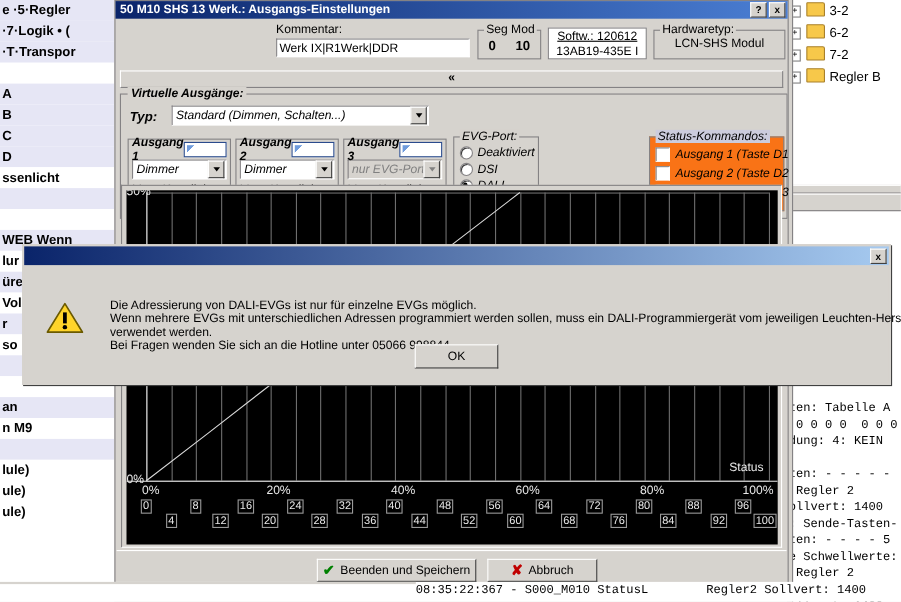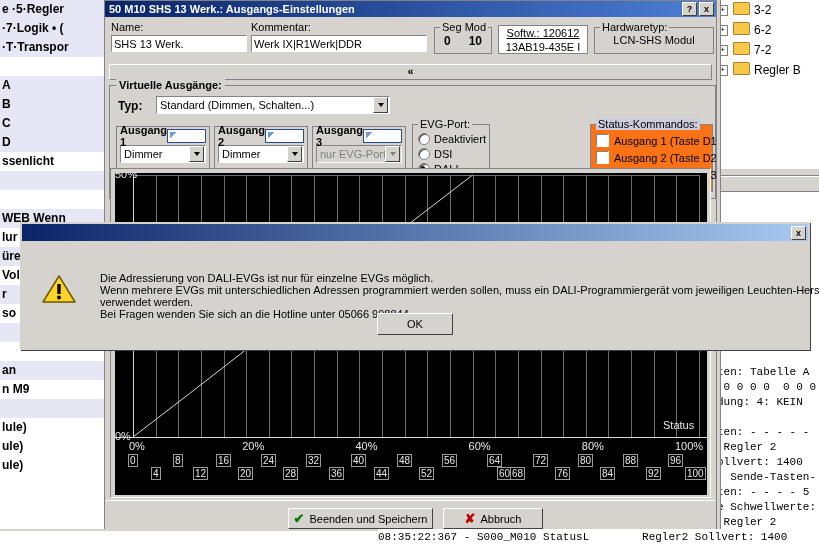--- a/index.html
+++ b/index.html
@@ -47,21 +47,21 @@
        height:17px;line-height:17px;font-size:11px;padding-left:2px;box-sizing:border-box;
        white-space:nowrap;overflow:hidden;}
   .grp{border:1px solid #848284;position:absolute;box-sizing:border-box;}
   .grp>.cap{position:absolute;top:-7px;left:5px;background:#d6d3ce;padding:0 2px;font-size:11px;white-space:nowrap;}
 
   #collapse{margin:3px 4px 0 4px;height:14px;border:1px solid;
             border-color:#fff #848284 #848284 #fff;background:#d6d3ce;
             text-align:center;font-size:11px;line-height:12px;font-weight:bold;}
 
   
-  #vag{margin:5px 0 0 4px;height:112px;position:relative;border:1px solid #848284;background:#d6d3ce;}
+  #vag{margin:5px 0 0 4px;height:112px;position:relative;border:1px solid #848284;background:#d6d3ce;font-style:italic;}
   #vag>.cap{position:absolute;top:-7px;left:6px;background:#d6d3ce;padding:0 3px;font-weight:bold;font-size:11px;}
 
   .combo{border:1px solid;border-color:#848284 #fff #fff #848284;background:#fff;height:18px;
          display:flex;align-items:center;font-size:11px;box-sizing:border-box;}
   .combo .cv{flex:1;padding-left:3px;white-space:nowrap;overflow:hidden;}
   .combo .arw{width:15px;height:16px;background:#d6d3ce;border:1px solid;
               border-color:#fff #404040 #404040 #fff;box-sizing:border-box;
               display:flex;align-items:center;justify-content:center;margin-right:1px;}
   .combo.dis{background:#d6d3ce;}
   .combo.dis .cv{color:#808080;}
@@ -193,24 +193,20 @@
 
 <div class="abs" id="child-win">
 
   <div id="child-title">
     <div class="t">50 M10 SHS 13 Werk.: Ausgangs-Einstellungen</div>
     <div class="tbtn">?</div>
     <div class="tbtn">x</div>
   </div>
 
   <div id="hdr">
-    <div class="fld" style="left:2px;top:0;width:136px;">
-      <div class="lbl">Name:</div>
-      <div class="inp" style="width:136px;margin-top:2px;">SHS 13 Werk.</div>
-    </div>
     <div class="fld" style="left:142px;top:0;width:176px;">
       <div class="lbl">Kommentar:</div>
       <div class="inp" style="width:176px;margin-top:2px;">Werk IX|R1Werk|DDR</div>
     </div>
     <div class="grp" style="left:325px;top:6px;width:58px;height:27px;">
       <div class="cap">Seg Mod</div>
       <div style="display:flex;justify-content:space-around;align-items:center;height:100%;font-weight:bold;font-size:12px;">
         <span>0</span>
         <span>10</span>
       </div>
@@ -389,21 +385,21 @@
         <div class="tickbox" style="left: 123px; top: 294px;">20</div>
         <div class="tickbox" style="left: 146px; top: 281px;">24</div>
         <div class="tickbox" style="left: 168px; top: 294px;">28</div>
         <div class="tickbox" style="left: 191px; top: 281px;">32</div>
         <div class="tickbox" style="left: 214px; top: 294px;">36</div>
         <div class="tickbox" style="left: 236px; top: 281px;">40</div>
         <div class="tickbox" style="left: 259px; top: 294px;">44</div>
         <div class="tickbox" style="left: 282px; top: 281px;">48</div>
         <div class="tickbox" style="left: 304px; top: 294px;">52</div>
         <div class="tickbox" style="left: 327px; top: 281px;">56</div>
-        <div class="tickbox" style="left: 346px; top: 294px; margin-left: 36px;">60</div>
+        <div class="tickbox" style="left: 346px; top: 294px;">60</div>
         <div class="tickbox" style="left: 372px; top: 281px;">64</div>
         <div class="tickbox" style="left: 395px; top: 294px;">68</div>
         <div class="tickbox" style="left: 418px; top: 281px;">72</div>
         <div class="tickbox" style="left: 440px; top: 294px;">76</div>
         <div class="tickbox" style="left: 463px; top: 281px;">80</div>
         <div class="tickbox" style="left: 485px; top: 294px;">84</div>
         <div class="tickbox" style="left: 508px; top: 281px;">88</div>
         <div class="tickbox" style="left: 531px; top: 294px;">92</div>
         <div class="tickbox" style="left: 553px; top: 281px;">96</div>
         <div class="tickbox" style="left: 570px; top: 294px;">100</div>

